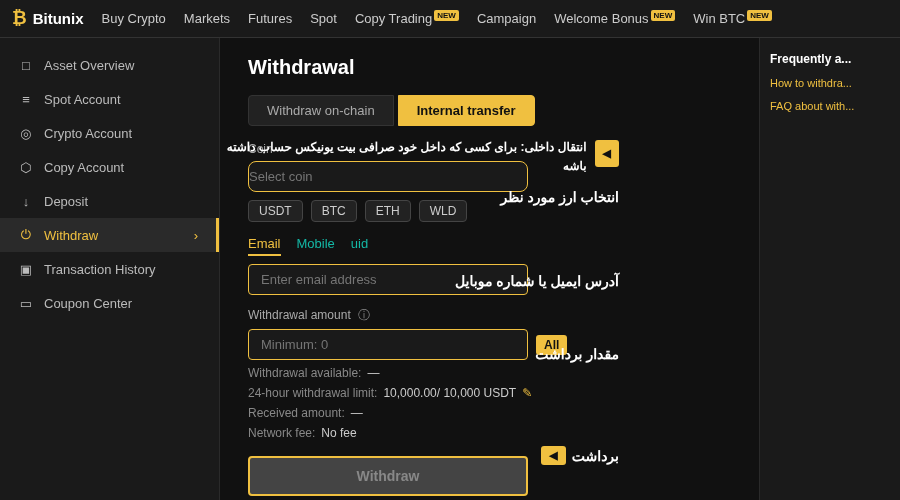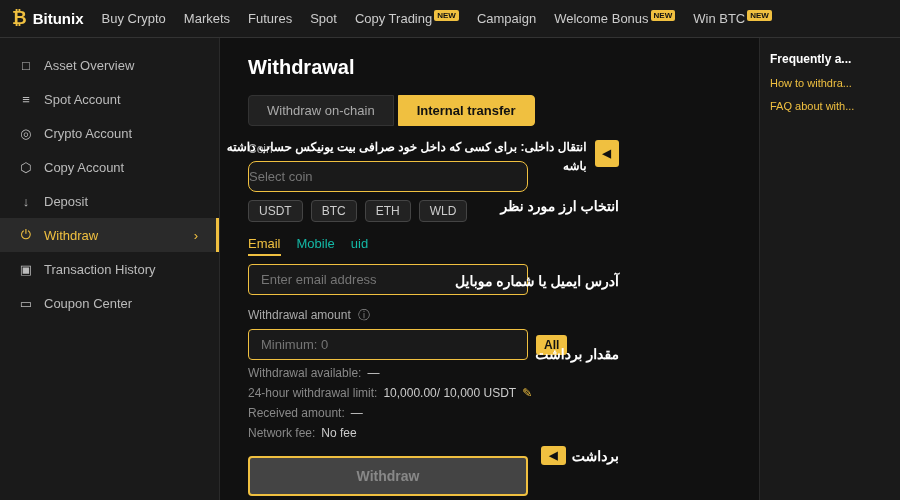--- a/index.html
+++ b/index.html
@@ -265,21 +265,21 @@
       font-size: 12px;
       font-weight: bold;
       direction: rtl;
       text-align: right;
       line-height: 1.5;
       pointer-events: none;
     }
     .annot-coin {
       position: absolute;
       right: 140px;
-      top: 160px;
+      top: 151px;
       color: #fff;
       font-size: 14px;
       font-weight: bold;
       direction: rtl;
       pointer-events: none;
     }
     .annot-email {
       position: absolute;
       right: 140px;
       top: 235px;

